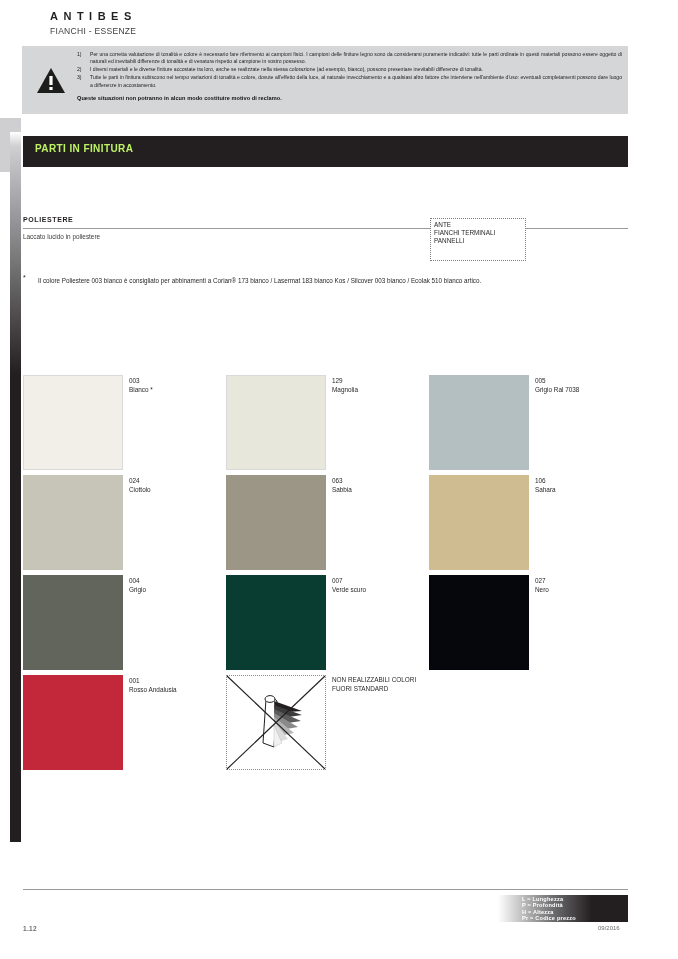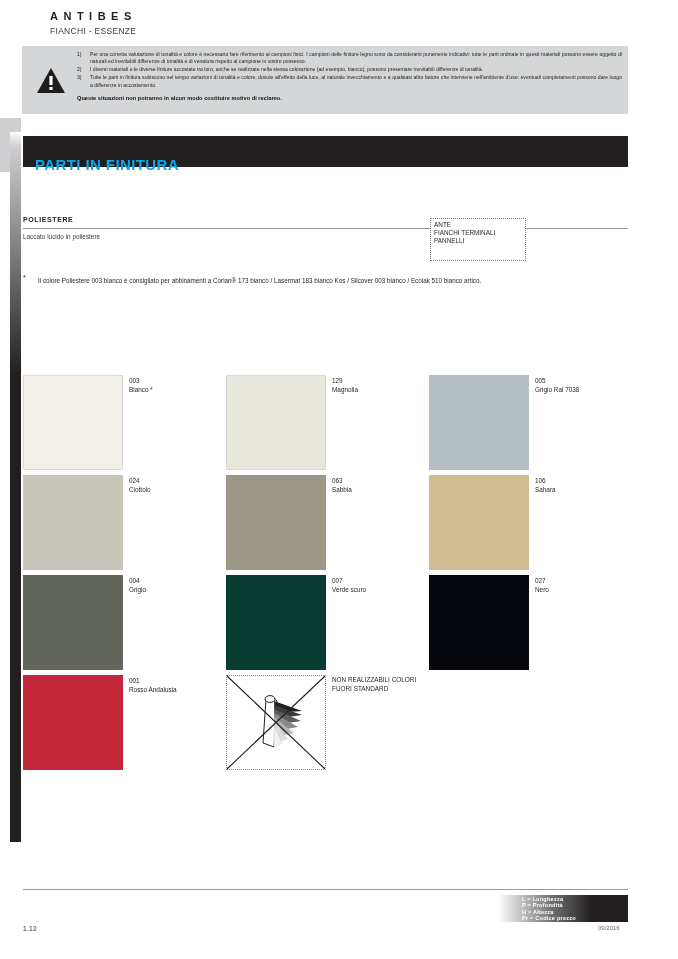--- a/index.html
+++ b/index.html
@@ -114,23 +114,23 @@
     position: absolute;
     left: 23px;
     top: 136px;
     width: 605px;
     height: 31px;
     background: #231f20;
   }
   .banner-label {
     position: absolute;
     left: 12px;
-    top: 20px;
-    color: #0ea5e9;
-    font-size: 15px;
+    top: 7px;
+    color: #bef264;
+    font-size: 10px;
     font-weight: bold;
     letter-spacing: 0.4px;
   }
 
   
   .mat-head {
     position: absolute;
     left: 23px;
     top: 216px;
     font-size: 7px;

